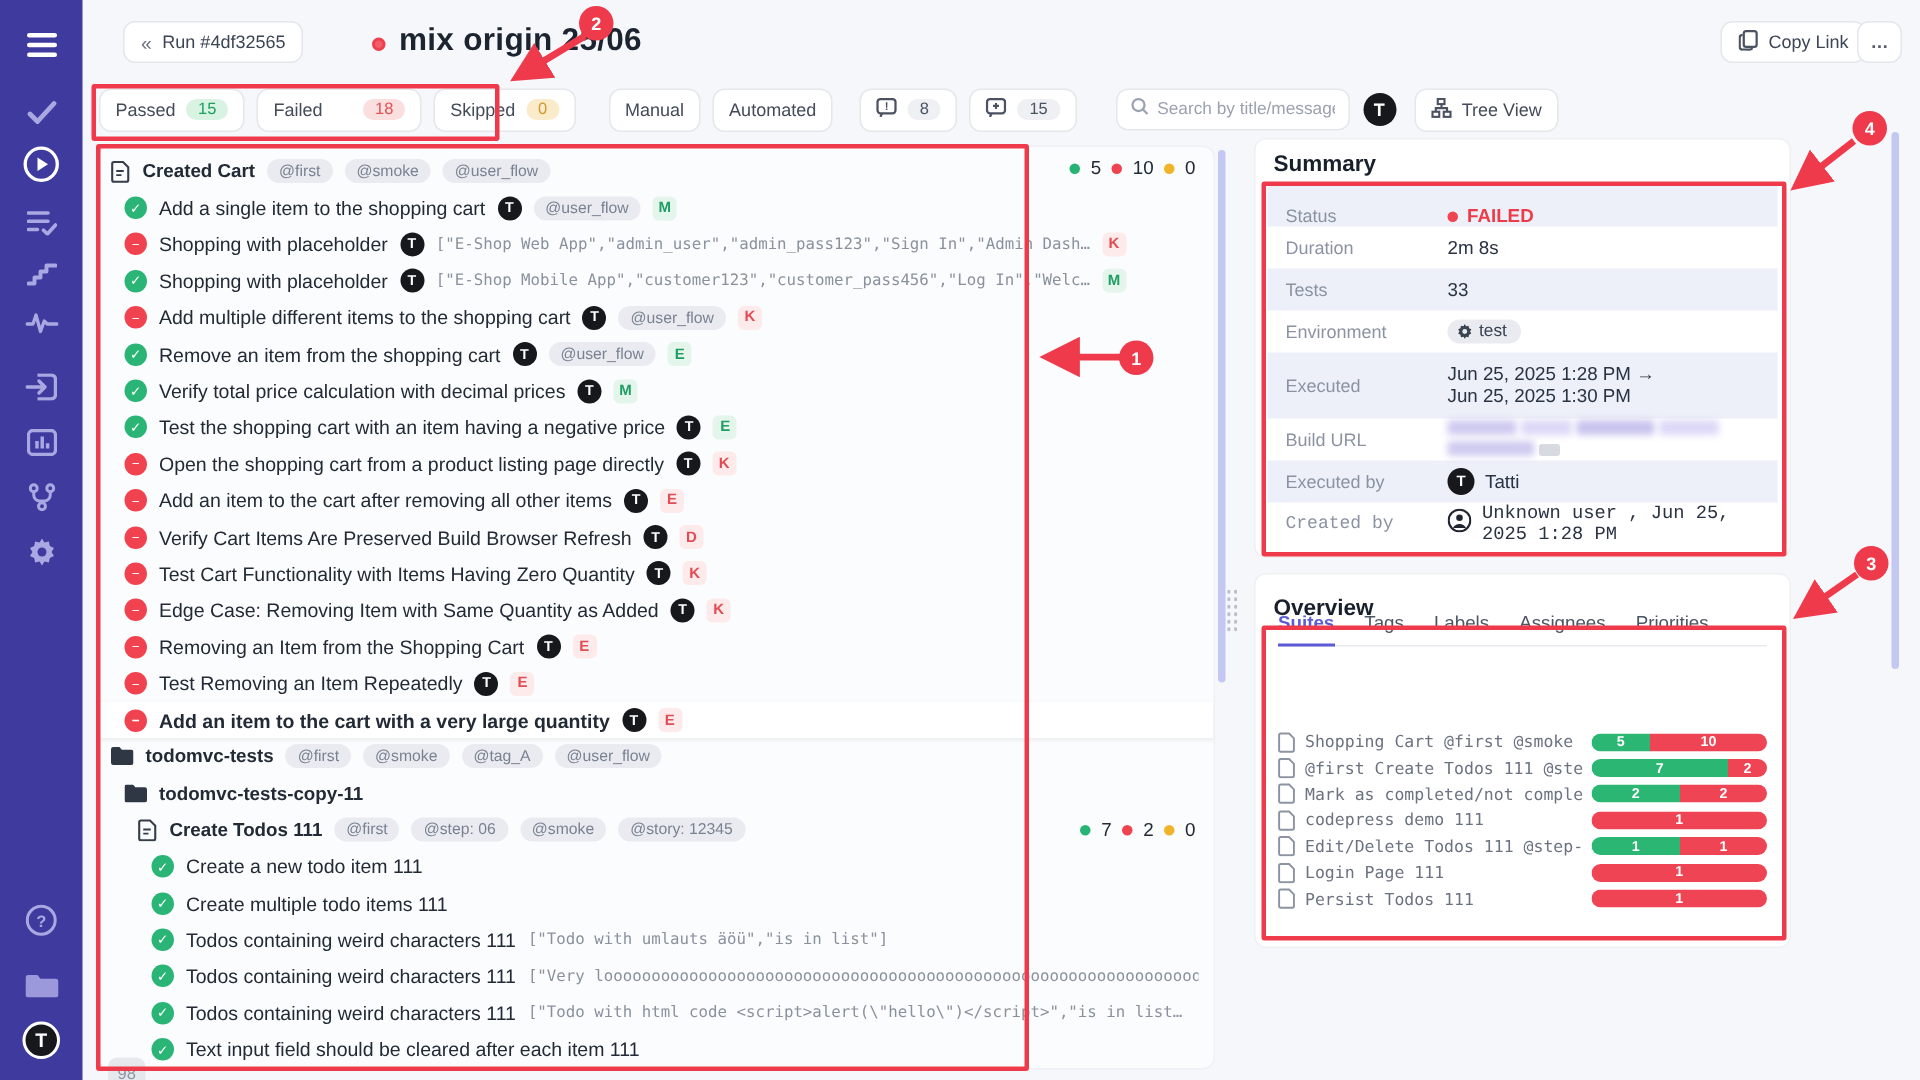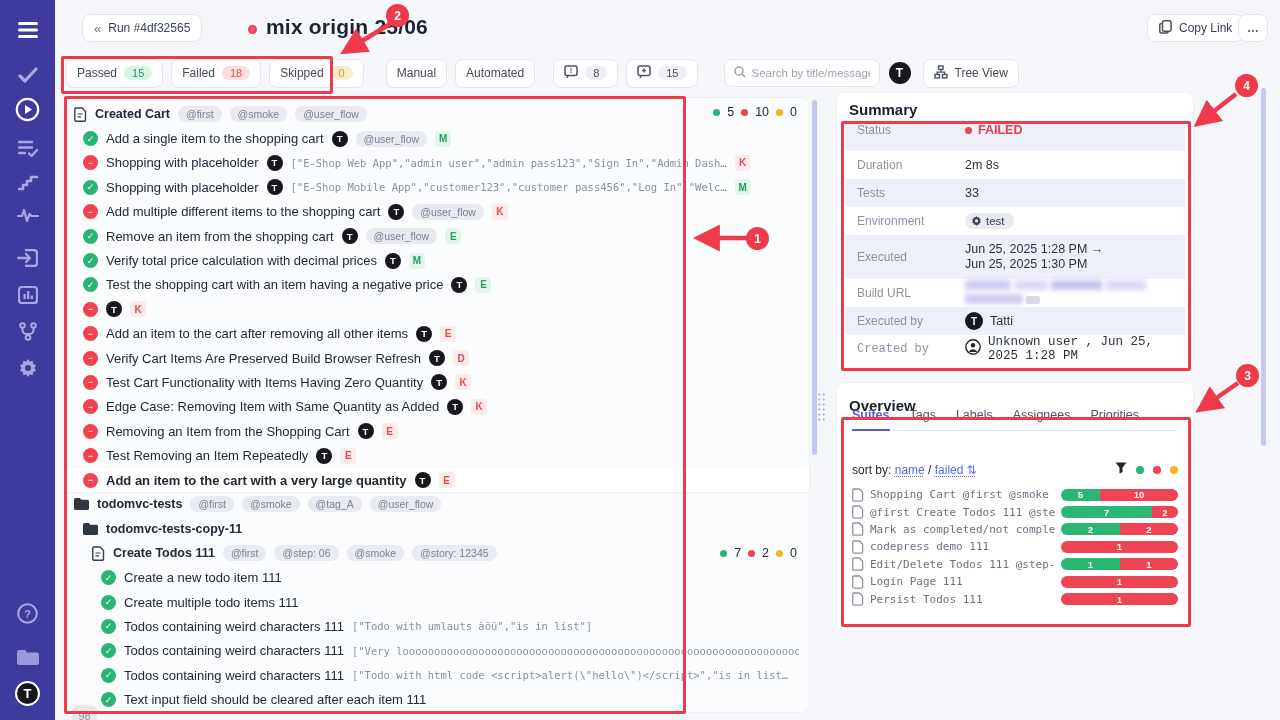--- a/index.html
+++ b/index.html
@@ -19,21 +19,21 @@
   .run-btn .chev { font-size:13px; color:#6b7484; }
   .title-dot { position:absolute; left:248px; top:25px; width:9px; height:9px; border-radius:50%; background:#f25b68; border:2px solid #ef3e4e; }
   .page-title { position:absolute; left:266px; top:15px; font-size:21px; font-weight:bold; color:#1c2430; letter-spacing:.2px; }
   .copylink-btn { left:1147px; top:14px; }
   .more-btn { left:1238px; top:14px; width:30px; justify-content:center; padding:0; font-weight:bold; color:#525b6a; }
   
   .filterbar { position:absolute; left:66px; top:58px; height:30px; display:flex; align-items:center; z-index:2; }
   .chip { display:flex; align-items:center; gap:7px; background:#fff; border:1px solid #e4e7ec; border-radius:8px; height:29px; padding:0 10px; font-size:12px; color:#434b59; margin-right:8px; cursor:pointer; white-space:nowrap; }
   .badge { font-size:11px; border-radius:9px; padding:1px 8px; }
   .badge.green { background:#d9f3e3; color:#1f9d62; }
-  .badge.red { background:#fbdfdf; color:#e05252; }
+  .badge.red { background:#fbdfdf; color:#e05252;margin-left:20px; }
   .badge.yellow { background:#faeccb; color:#d09a2f; }
   .cnt { font-size:11px; border-radius:9px; padding:1px 8px; background:#eef0f4; color:#4a5361; }
   .search { display:flex; align-items:center; gap:6px; background:#fff; border:1px solid #e4e7ec; border-radius:8px; height:28px; width:156px; padding:0 9px; margin-left:18px; margin-right:9px; }
   .search input { border:none; outline:none; width:118px; font-size:11.5px; color:#333; background:transparent; font-family:"Liberation Sans",sans-serif; }
   .search input::placeholder { color:#9aa2b0; }
   .tlogo { width:22px; height:22px; border-radius:50%; background:#17181c; color:#fff; font-size:12px; font-weight:bold; display:flex; align-items:center; justify-content:center; margin-right:12px; cursor:pointer; }
   
   .listcard { position:absolute; left:65px; top:97px; width:745px; height:616px; background:#fbfcfd; border:1px solid #eef0f4; border-radius:8px; overflow:hidden; }
   .topcounts { position:absolute; right:12px; top:7px; display:flex; align-items:center; gap:7px; font-size:12.5px; color:#222a36; }
   .dot { width:7px; height:7px; border-radius:50%; display:inline-block; }
@@ -320,20 +320,21 @@
           <span class="av green">M</span>
         </div>
         <div class="row test" style="padding-left: 17px;">
           <span class="stat passed">✓</span>
           <span class="ttl">Test the shopping cart with an item having a negative price</span>
           <span class="tbadge">T</span>
           <span class="av green">E</span>
         </div>
         <div class="row test" style="padding-left: 17px;">
           <span class="stat failed">−</span>
+          <span class="ttl">Open the shopping cart from a product listing page directly</span>
           <span class="tbadge">T</span>
           <span class="av red">K</span>
         </div>
         <div class="row test" style="padding-left: 17px;">
           <span class="stat failed">−</span>
           <span class="ttl">Add an item to the cart after removing all other items</span>
           <span class="tbadge">T</span>
           <span class="av red">E</span>
         </div>
         <div class="row test" style="padding-left: 17px;">
@@ -444,21 +445,21 @@
   </div>
   <div class="partial-badge">98</div>
 
   <div class="vscroll" style="left:812px; top:100px; height:355px;"></div>
   <div class="drag-handle"></div>
   <div class="vscroll" style="left:1261px; top:88px; height:358px;"></div>
 
   <div class="rcard cardA"></div>
   <div class="rhead" style="left:849px; top:101px;">Summary</div>
   <div class="sumrows" id="sumrows">
-      <div class="sumrow alt" style="min-height: 28px; align-items: flex-start;">
+      <div class="sumrow alt" style="min-height: 28px; align-items: flex-end;">
         <span class="lbl">Status</span>
         <span class="val">
           <span class="failtxt">
             <span class="dot r"></span>
             <span>FAILED</span>
           </span>
         </span>
       </div>
       <div class="sumrow" style="min-height: 28px; align-items: center;">
         <span class="lbl">Duration</span>
@@ -521,34 +522,20 @@
 
   <div class="rcard cardB"></div>
   <div class="rhead" style="left:849px; top:397px;">Overview</div>
   <div class="tabs" id="tabs">
       <span class="tab active">Suites</span>
       <span class="tab">Tags</span>
       <span class="tab">Labels</span>
       <span class="tab">Assignees</span>
       <span class="tab">Priorities</span>
     </div>
-  <div class="sortrow">
-    <span>sort by:</span>&nbsp;
-    <span class="slink">name</span>&nbsp;
-    <span>/</span>&nbsp;
-    <span class="slink">failed ⇅</span>
-    <span class="right">
-      <span><svg width="12" height="12" viewBox="0 0 12 12">
-            <path d="M0.5 0.5h11L7.5 5.5v4.5l-3 1.5v-6z" fill="#20262f"></path>
-          </svg></span>
-      <span class="fdot" style="background:#27b374"></span>
-      <span class="fdot" style="background:#ee4450"></span>
-      <span class="fdot" style="background:#f0b42a"></span>
-    </span>
-  </div>
   <div class="suites" id="suites">
       <div class="srow">
         <span style="display: flex;">
           <svg width="12" height="14" viewBox="0 0 13 15">
             <path d="M2 1h6l3.5 3.5V13a1.2 1.2 0 01-1.2 1.2H2A1.2 1.2 0 01.8 13V2.2A1.2 1.2 0 012 1z" stroke="#8d94a1" stroke-width="1.4" fill="none"></path>
           </svg>
         </span>
         <span class="sname">Shopping Cart @first @smoke …</span>
         <span class="bar">
           <span class="seg g" style="width: 39px;">5</span>

